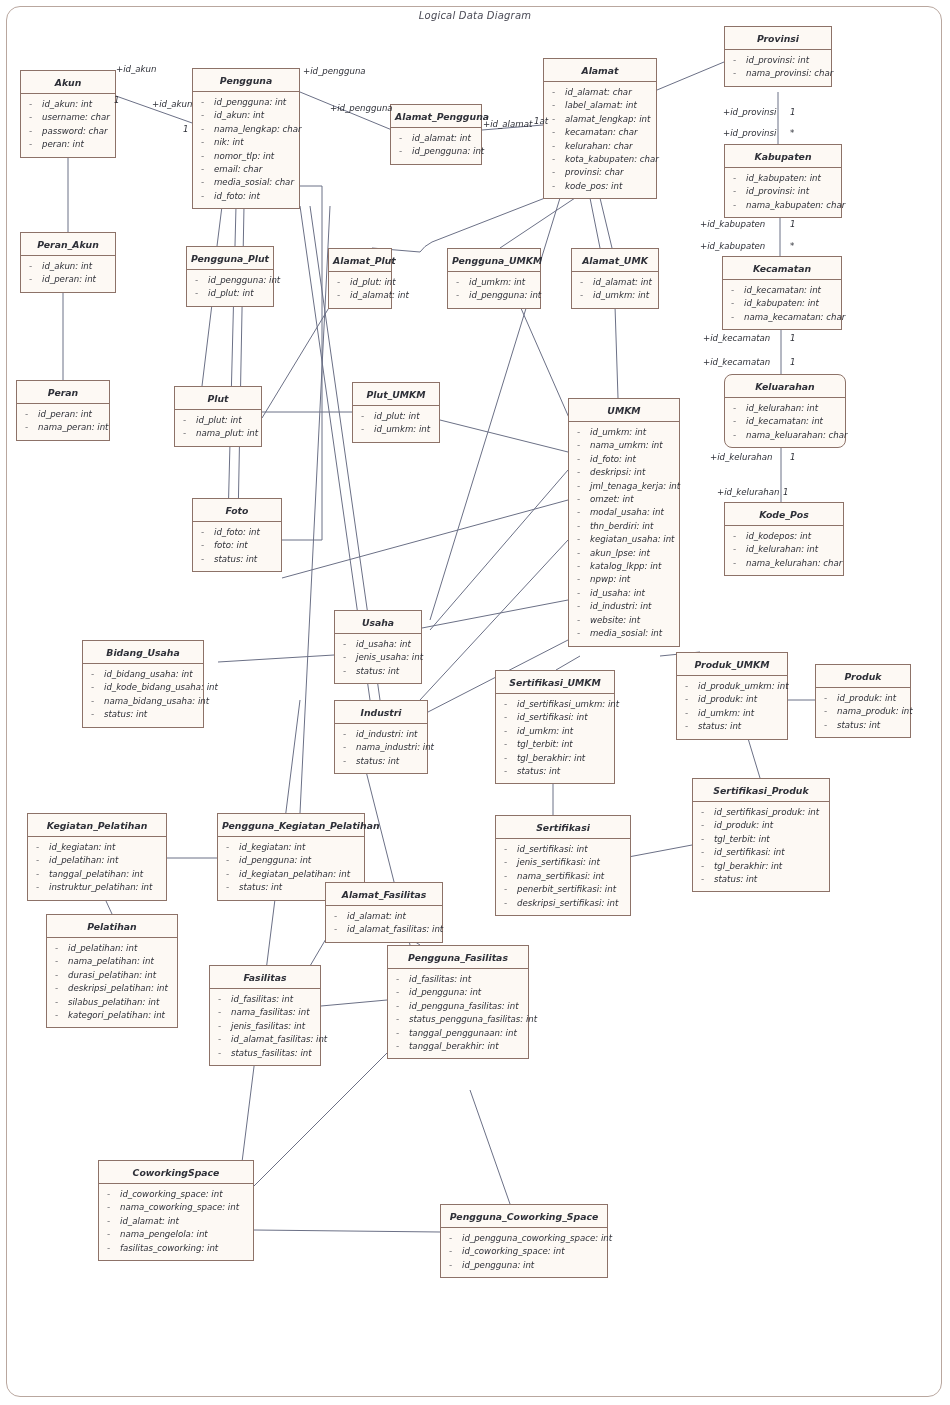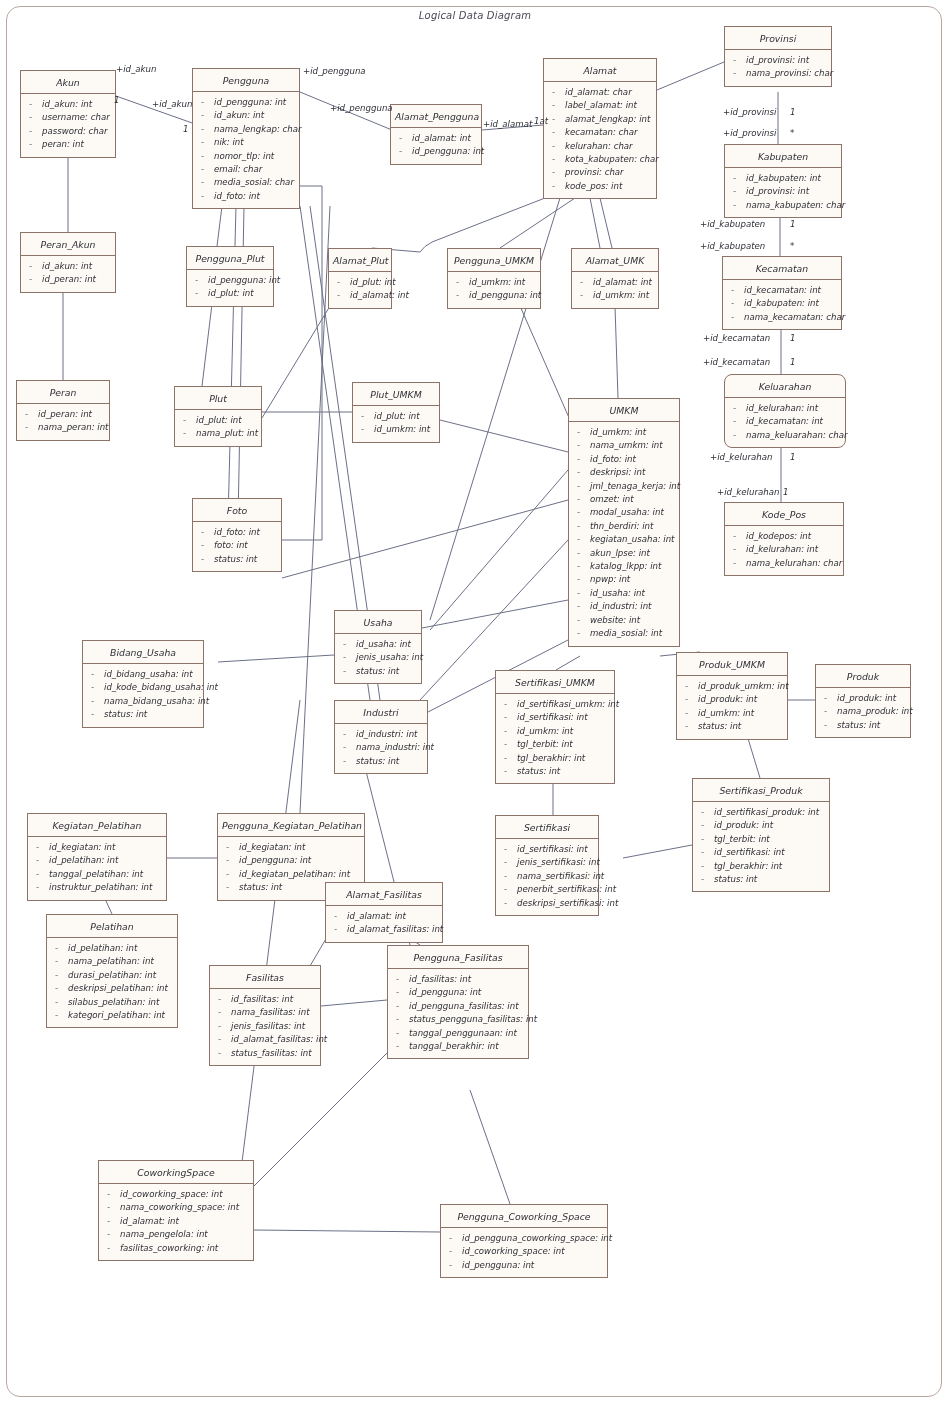--- a/index.html
+++ b/index.html
@@ -13,21 +13,21 @@
          background:#fff;}
   #diagram-title{position:absolute;left:0;top:10px;width:950px;text-align:center;
        font-style:italic;font-size:10px;color:#4a4a55;letter-spacing:.2px;}
 
   
   #links{position:absolute;left:0;top:0;width:950px;height:1405px;}
 
   
   .ent{position:absolute;background:#fdf9f4;border:1px solid #8d7268;
        box-sizing:border-box;box-shadow:0 0 0 0 transparent;}
-  .ent .hdr{font-style:italic;font-weight:normal;font-size:9.3px;color:#2e3038;
+  .ent .hdr{font-style:italic;font-weight:bold;font-size:9.3px;color:#2e3038;
        text-align:center;padding:6px 4px 5px 4px;border-bottom:1px solid #8d7268;
        white-space:nowrap;}
   .ent .attrs{padding:4px 0 5px 0;}
   .ent .attr{font-style:italic;font-size:8.6px;color:#2e3038;line-height:13.4px;
        white-space:nowrap;padding-left:8px;position:relative;}
   .ent .attr .dash{display:inline-block;width:13px;color:#2e3038;}
 
   
   .lbl{position:absolute;font-style:italic;font-size:8.6px;color:#2e3038;white-space:nowrap;}
   .mult{position:absolute;font-style:italic;font-size:8.6px;color:#2e3038;}
@@ -364,21 +364,21 @@
         <div class="hdr">Sertifikasi_Produk</div>
         <div class="attrs">
           <div class="attr"><span class="dash">-</span><span>id_sertifikasi_produk: int</span></div>
           <div class="attr"><span class="dash">-</span><span>id_produk: int</span></div>
           <div class="attr"><span class="dash">-</span><span>tgl_terbit: int</span></div>
           <div class="attr"><span class="dash">-</span><span>id_sertifikasi: int</span></div>
           <div class="attr"><span class="dash">-</span><span>tgl_berakhir: int</span></div>
           <div class="attr"><span class="dash">-</span><span>status: int</span></div>
         </div>
       </div>
-      <div class="ent" style="left: 495px; top: 815px; width: 104px;">
+      <div class="ent" style="left: 495px; top: 815px; width: 136px;">
         <div class="hdr">Sertifikasi</div>
         <div class="attrs">
           <div class="attr"><span class="dash">-</span><span>id_sertifikasi: int</span></div>
           <div class="attr"><span class="dash">-</span><span>jenis_sertifikasi: int</span></div>
           <div class="attr"><span class="dash">-</span><span>nama_sertifikasi: int</span></div>
           <div class="attr"><span class="dash">-</span><span>penerbit_sertifikasi: int</span></div>
           <div class="attr"><span class="dash">-</span><span>deskripsi_sertifikasi: int</span></div>
         </div>
       </div>
       <div class="ent" style="left: 27px; top: 813px; width: 140px;">

